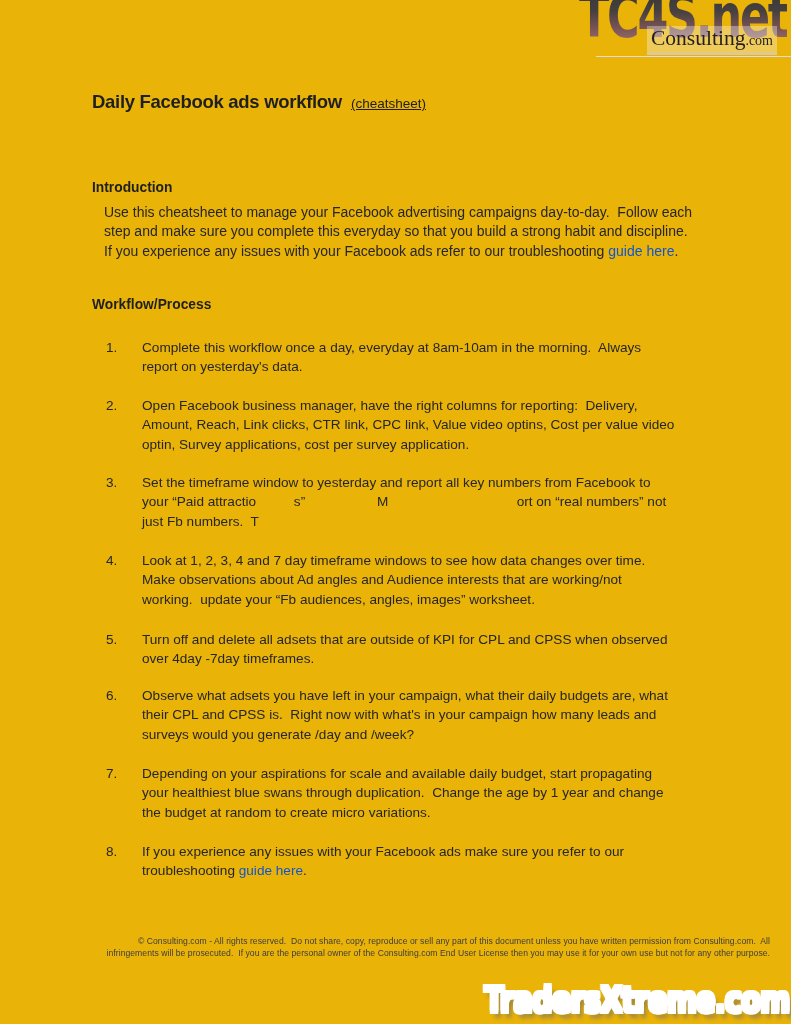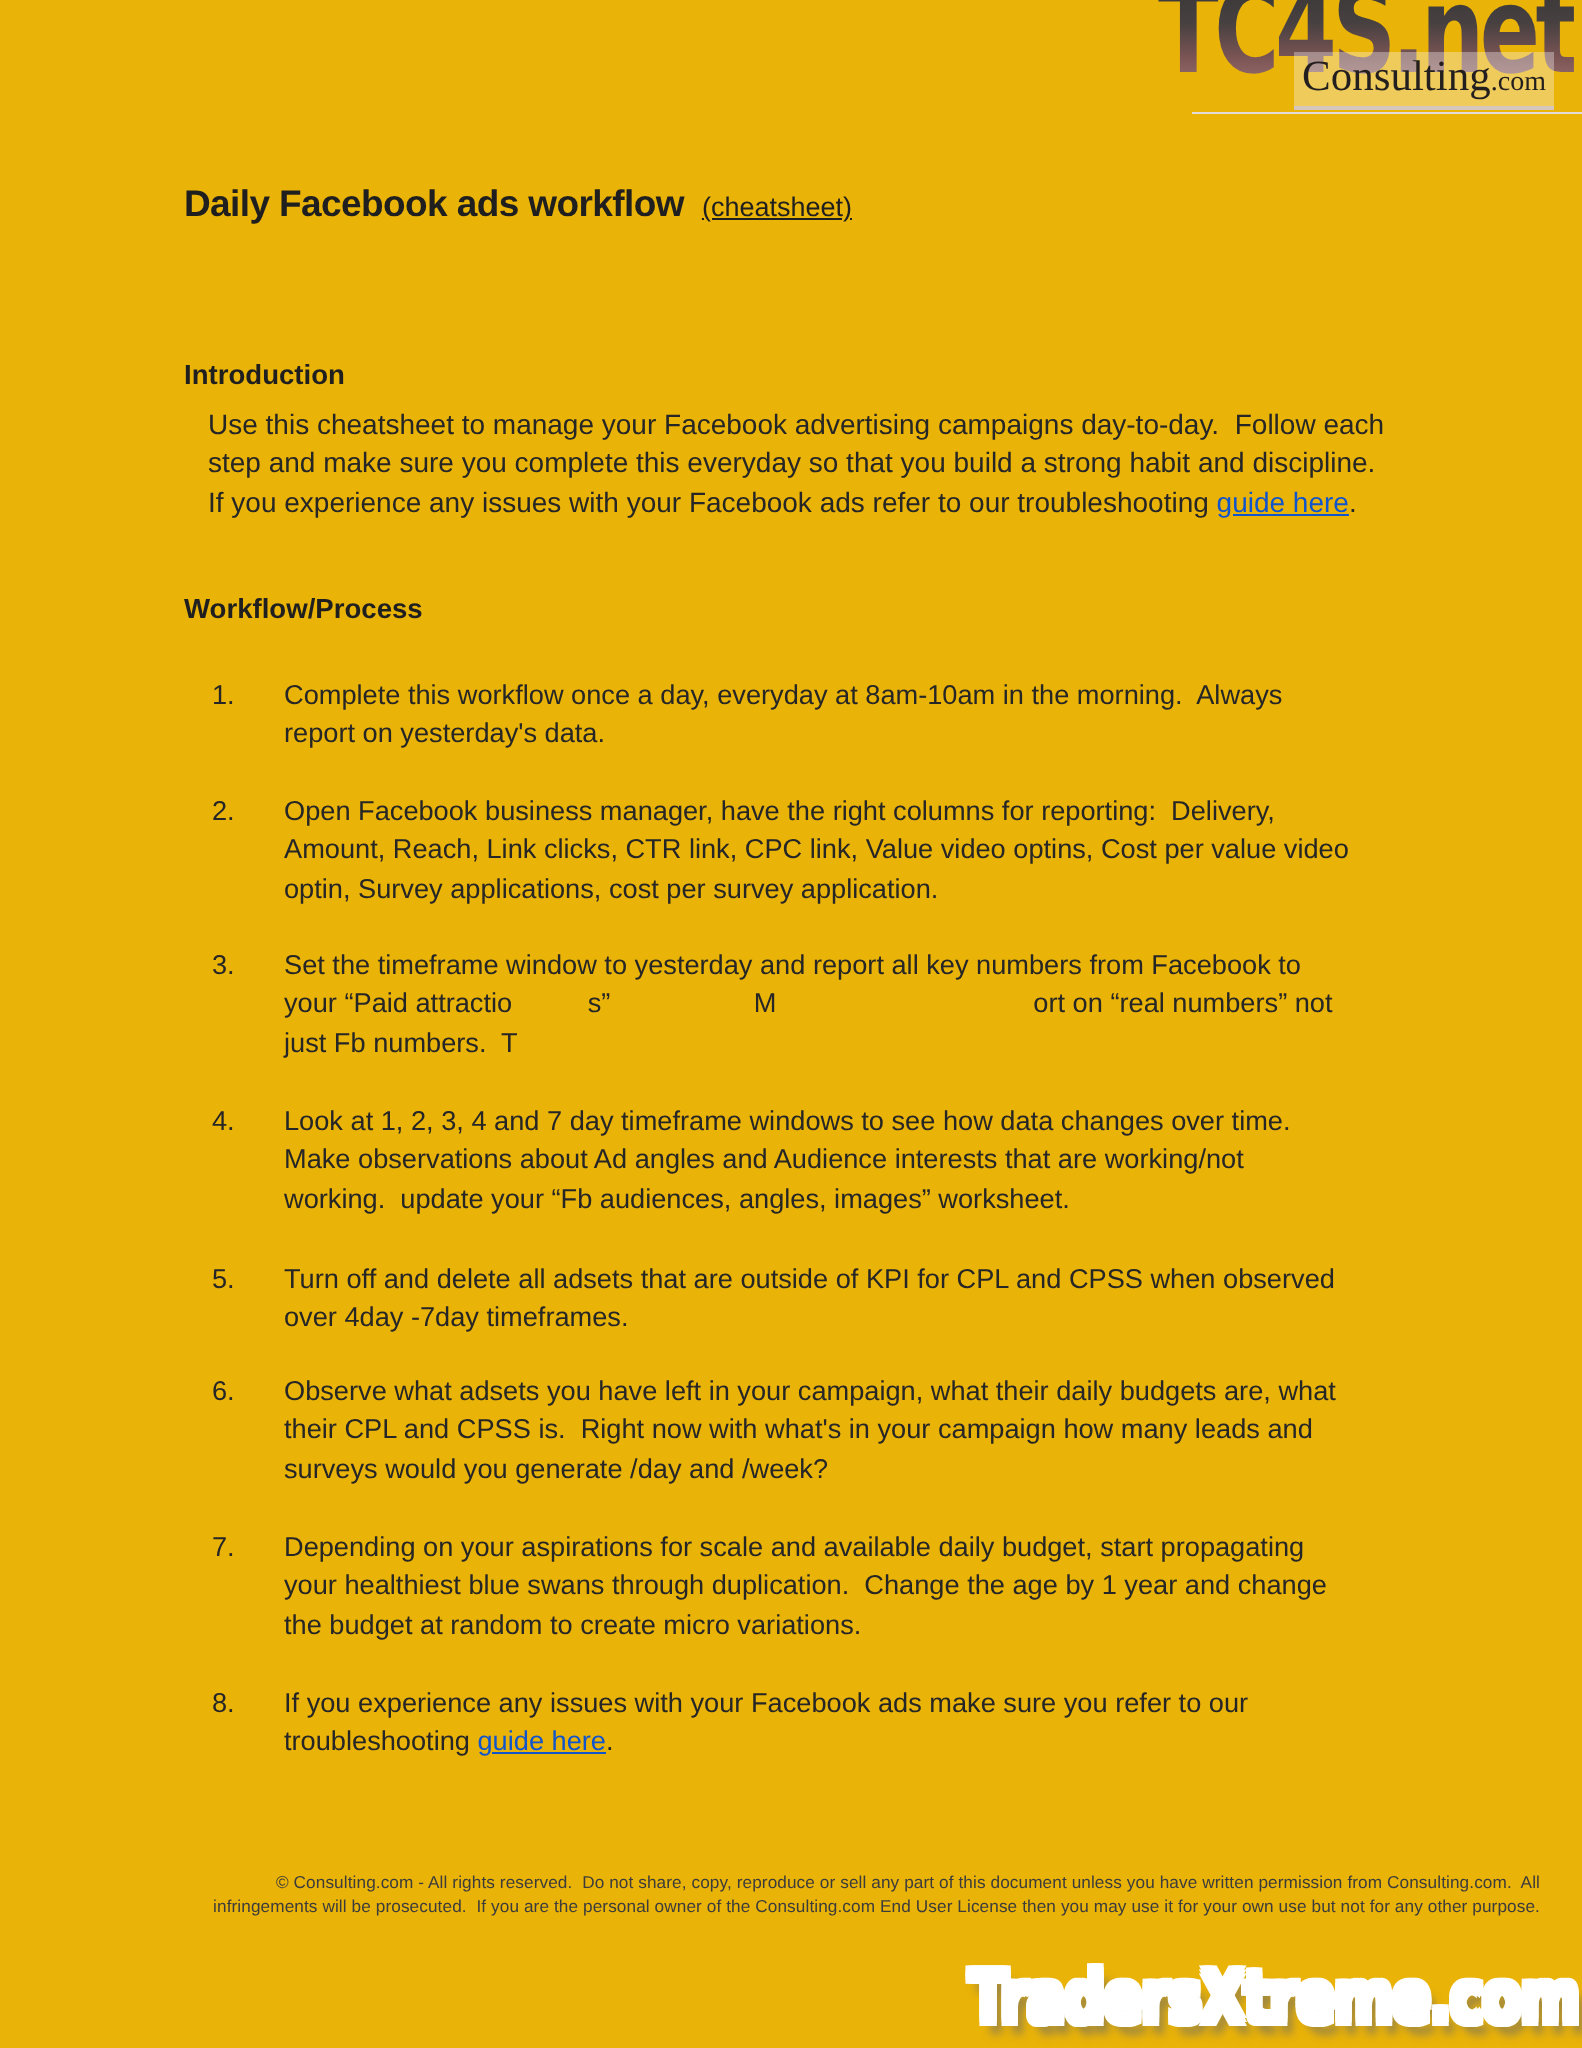--- a/index.html
+++ b/index.html
@@ -9,21 +9,21 @@
   }
   .abs { position:absolute; }
 
   
   .doc-title { left:92px; top:91px; font-size:18.5px; font-weight:bold; letter-spacing:-0.3px; color:#1f1f1f; }
   .doc-title .suffix { font-weight:normal; font-size:13.5px; letter-spacing:0; margin-left:9px;text-decoration:underline; }
   .heading { font-size:13.8px; font-weight:bold; color:#1f1f1f; }
   .h-intro { left:92px; top:160px;margin-top:20px; }
   .h-workflow { left:92px; top:297px; }
   .par { left:104px; top:203px; font-size:14px; line-height:19.3px; white-space:pre; color:#262626; }
-  .doc-link { color:#1155cc; text-decoration:underline; cursor:pointer; }
+  .doc-link { color:#1155cc; cursor:pointer; }
 
   .list-item { display:flex; font-size:13.6px; line-height:19.3px; color:#262626; }
   .num { flex:none; width:50px; padding-left:14px; box-sizing:border-box; }
   .txt { flex:none; white-space:pre; }
   .li-1 { left:92px; top:338px; }
   .li-2 { left:92px; top:396px; }
   .li-3 { left:92px; top:473px; }
   .li-4 { left:92px; top:551px; }
   .li-5 { left:92px; top:630px; }
   .li-6 { left:92px; top:686px; }

